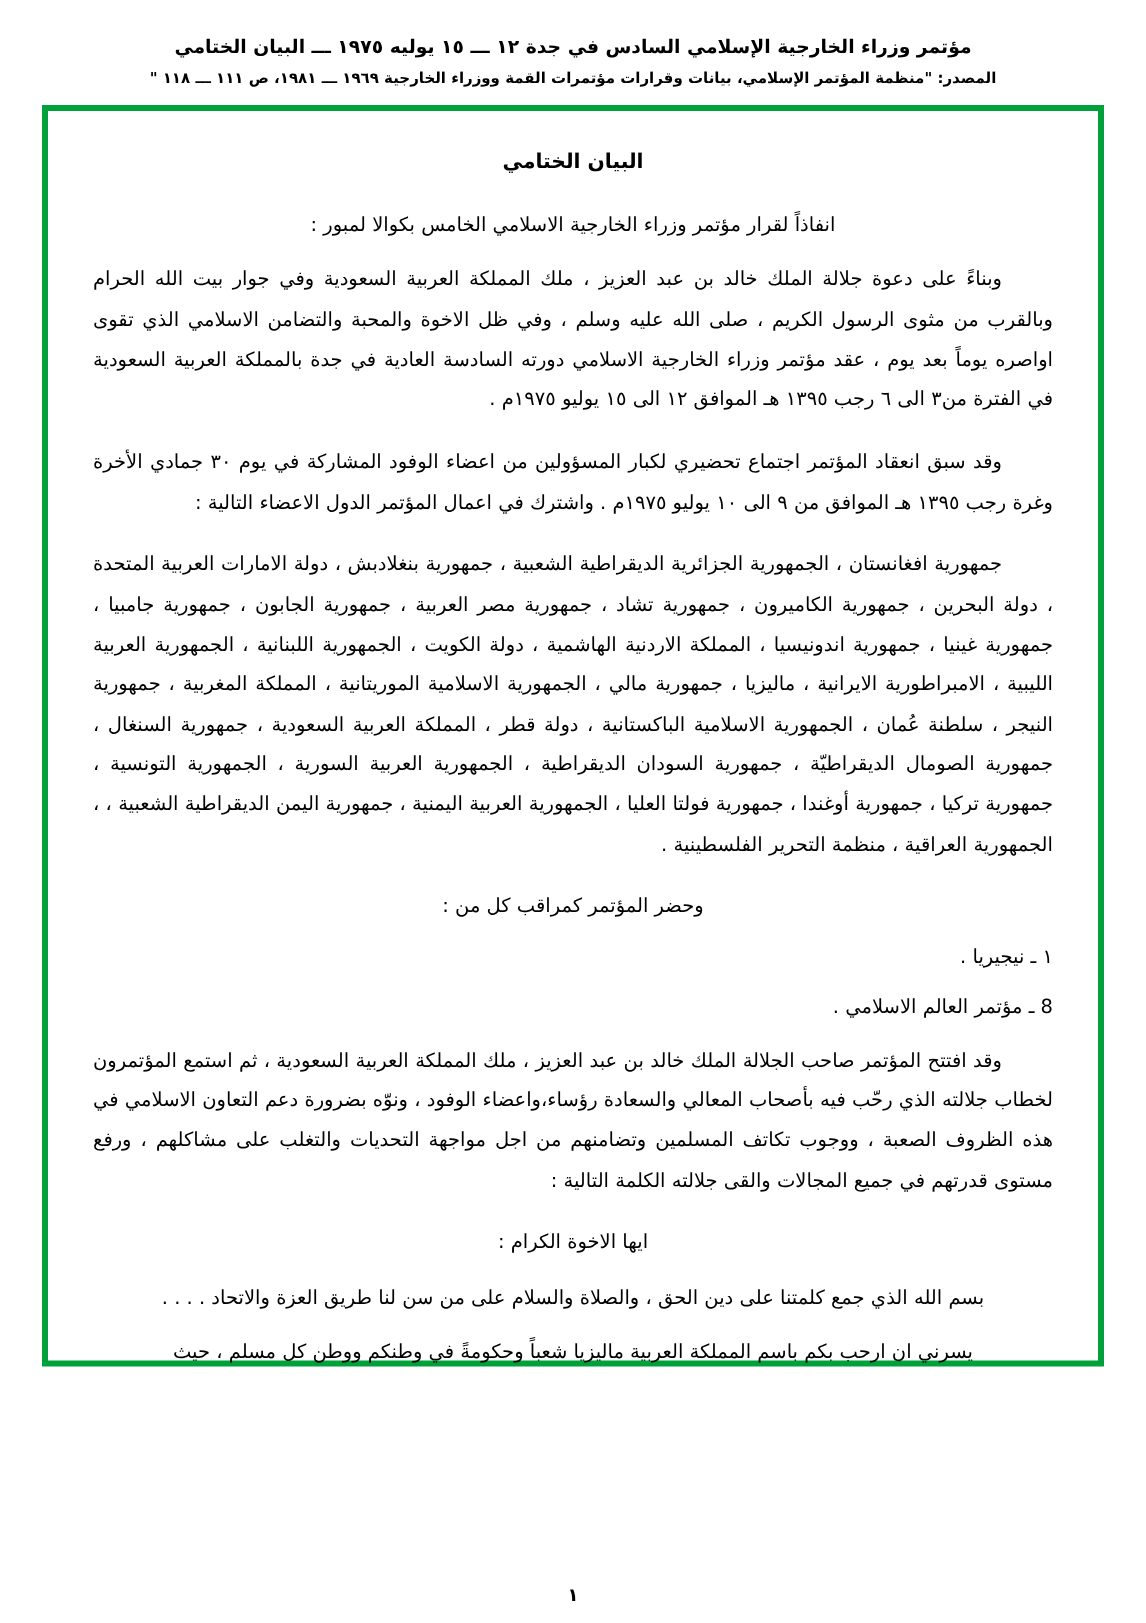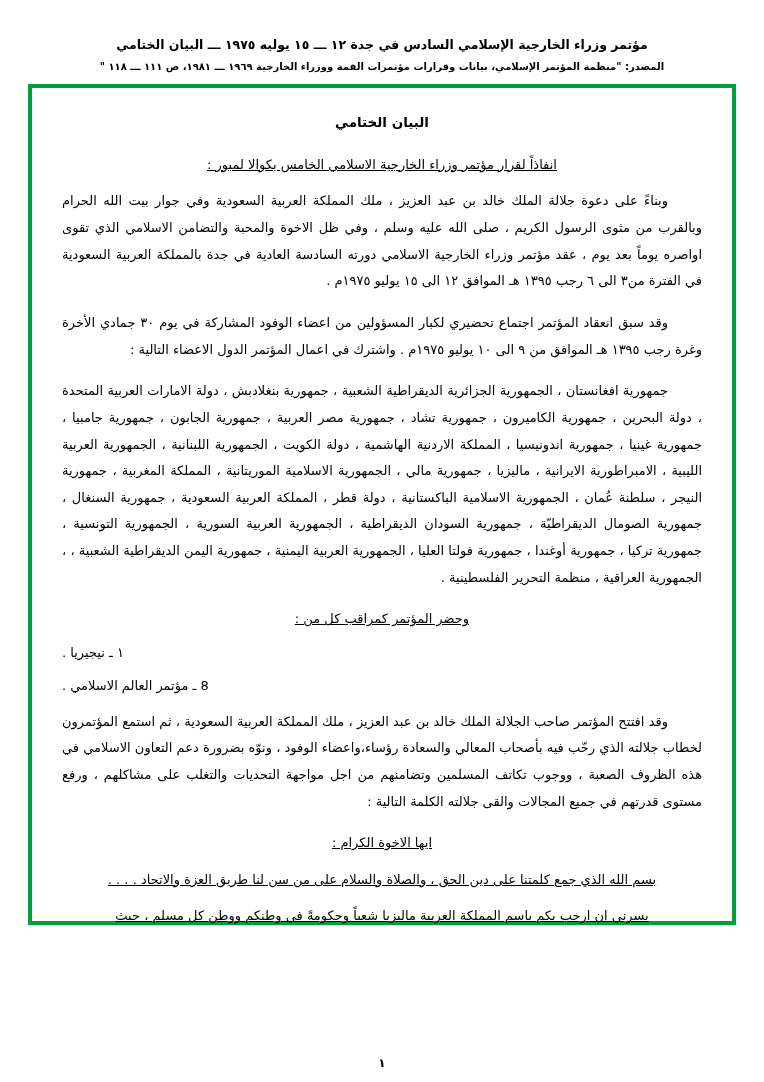--- a/index.html
+++ b/index.html
@@ -12,21 +12,21 @@
     height: 1082px;
     font-family: "DejaVu Sans", sans-serif;
     color: #000000;
     position: relative;
     overflow: hidden;
   }
   .page {
     width: 764px;
     height: 1082px;
     box-sizing: border-box;
-    padding: 36px 28px 10px 28px;
+    padding: 22px 28px 10px 28px;
     position: relative;
   }
   .header {
     text-align: center;
     direction: rtl;
   }
   .header-title {
     font-size: 12.5px;
     font-weight: bold;
     letter-spacing: 0px;
@@ -66,25 +66,24 @@
   }
   p.center {
     text-align: center;
     text-indent: 0;
   }
   p.list-item {
     font-size: 13px;
     line-height: 1.6;
     margin: 0 0 12px 0;
     text-indent: 0;
-    text-align: left;
+    text-align: right;
   }
   p.tight {
     margin-bottom: 10px;
-    text-decoration: underline;
   }
   .page-number {
     position: absolute;
     bottom: 12px;
     left: 0;
     right: 0;
     text-align: center;
     font-size: 12px;
     font-weight: bold;
   }

